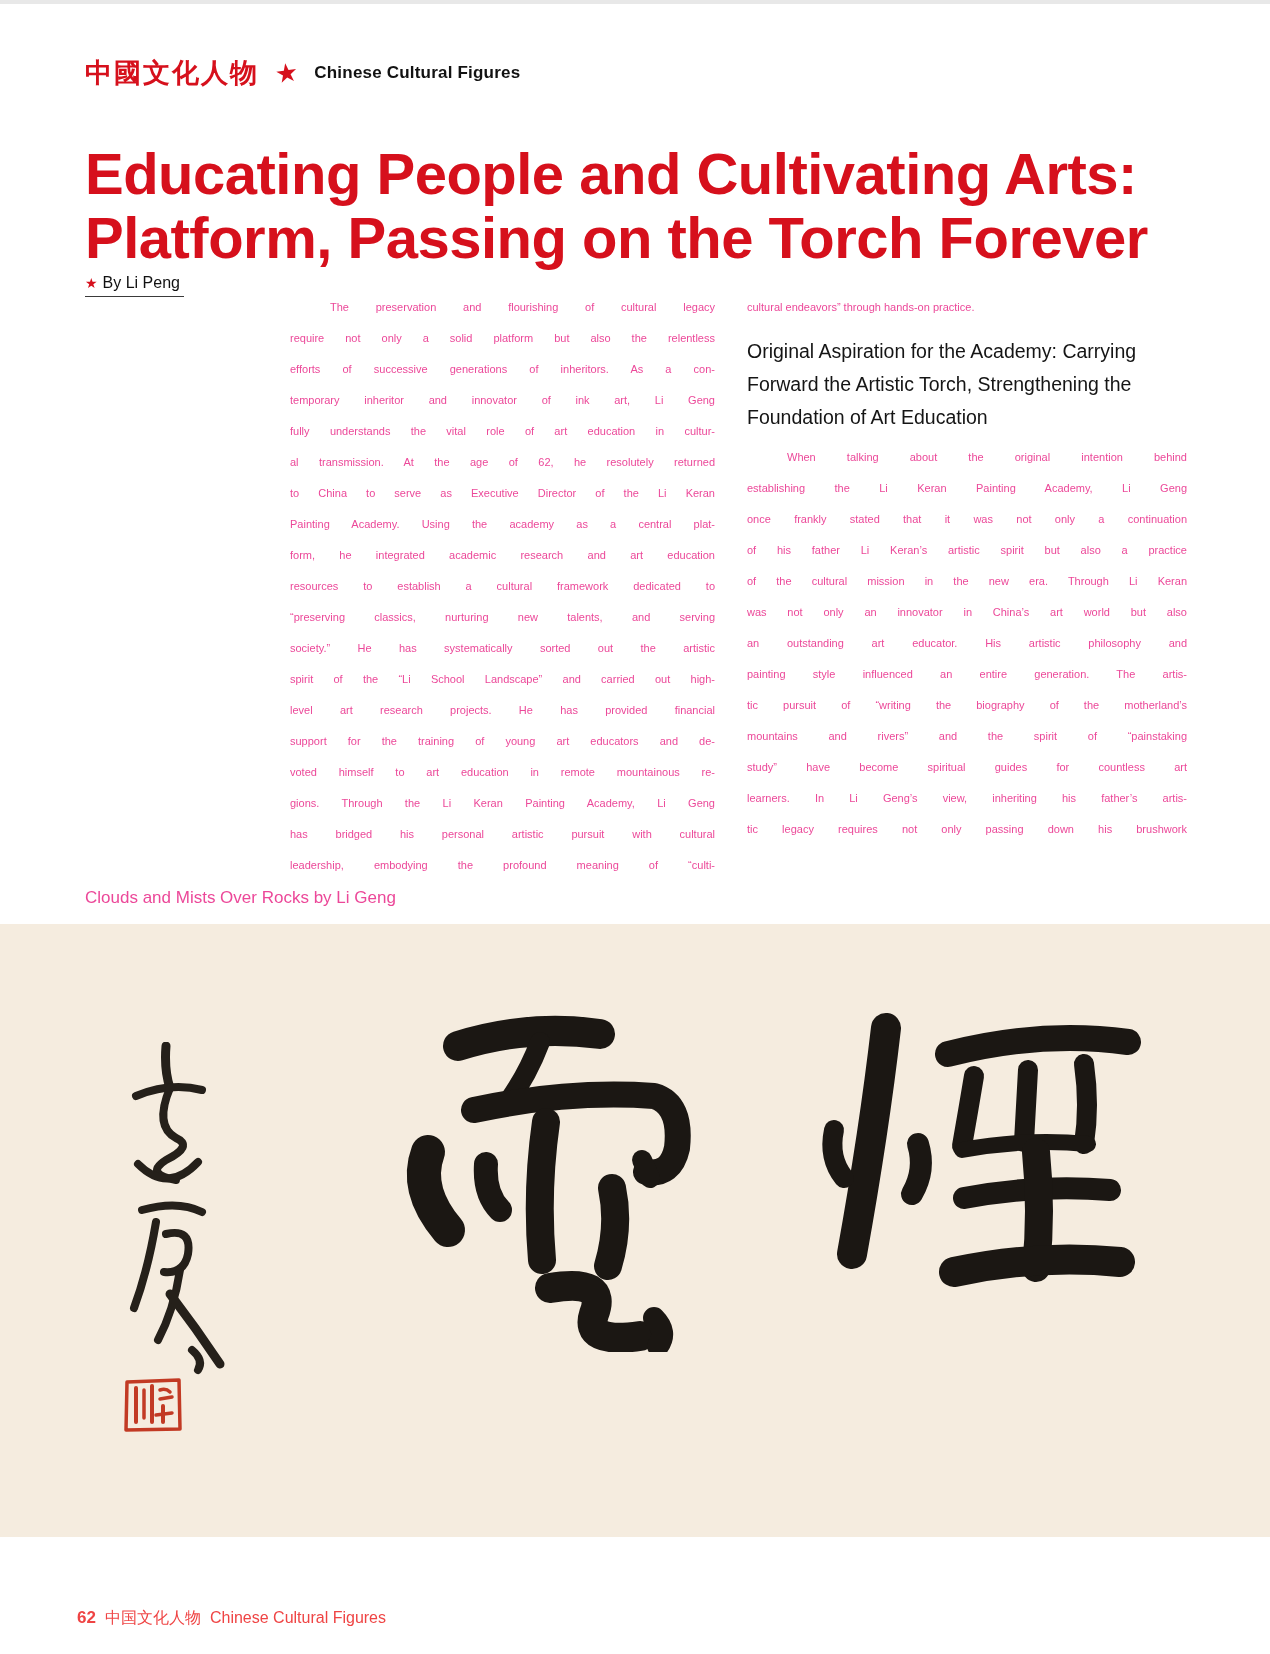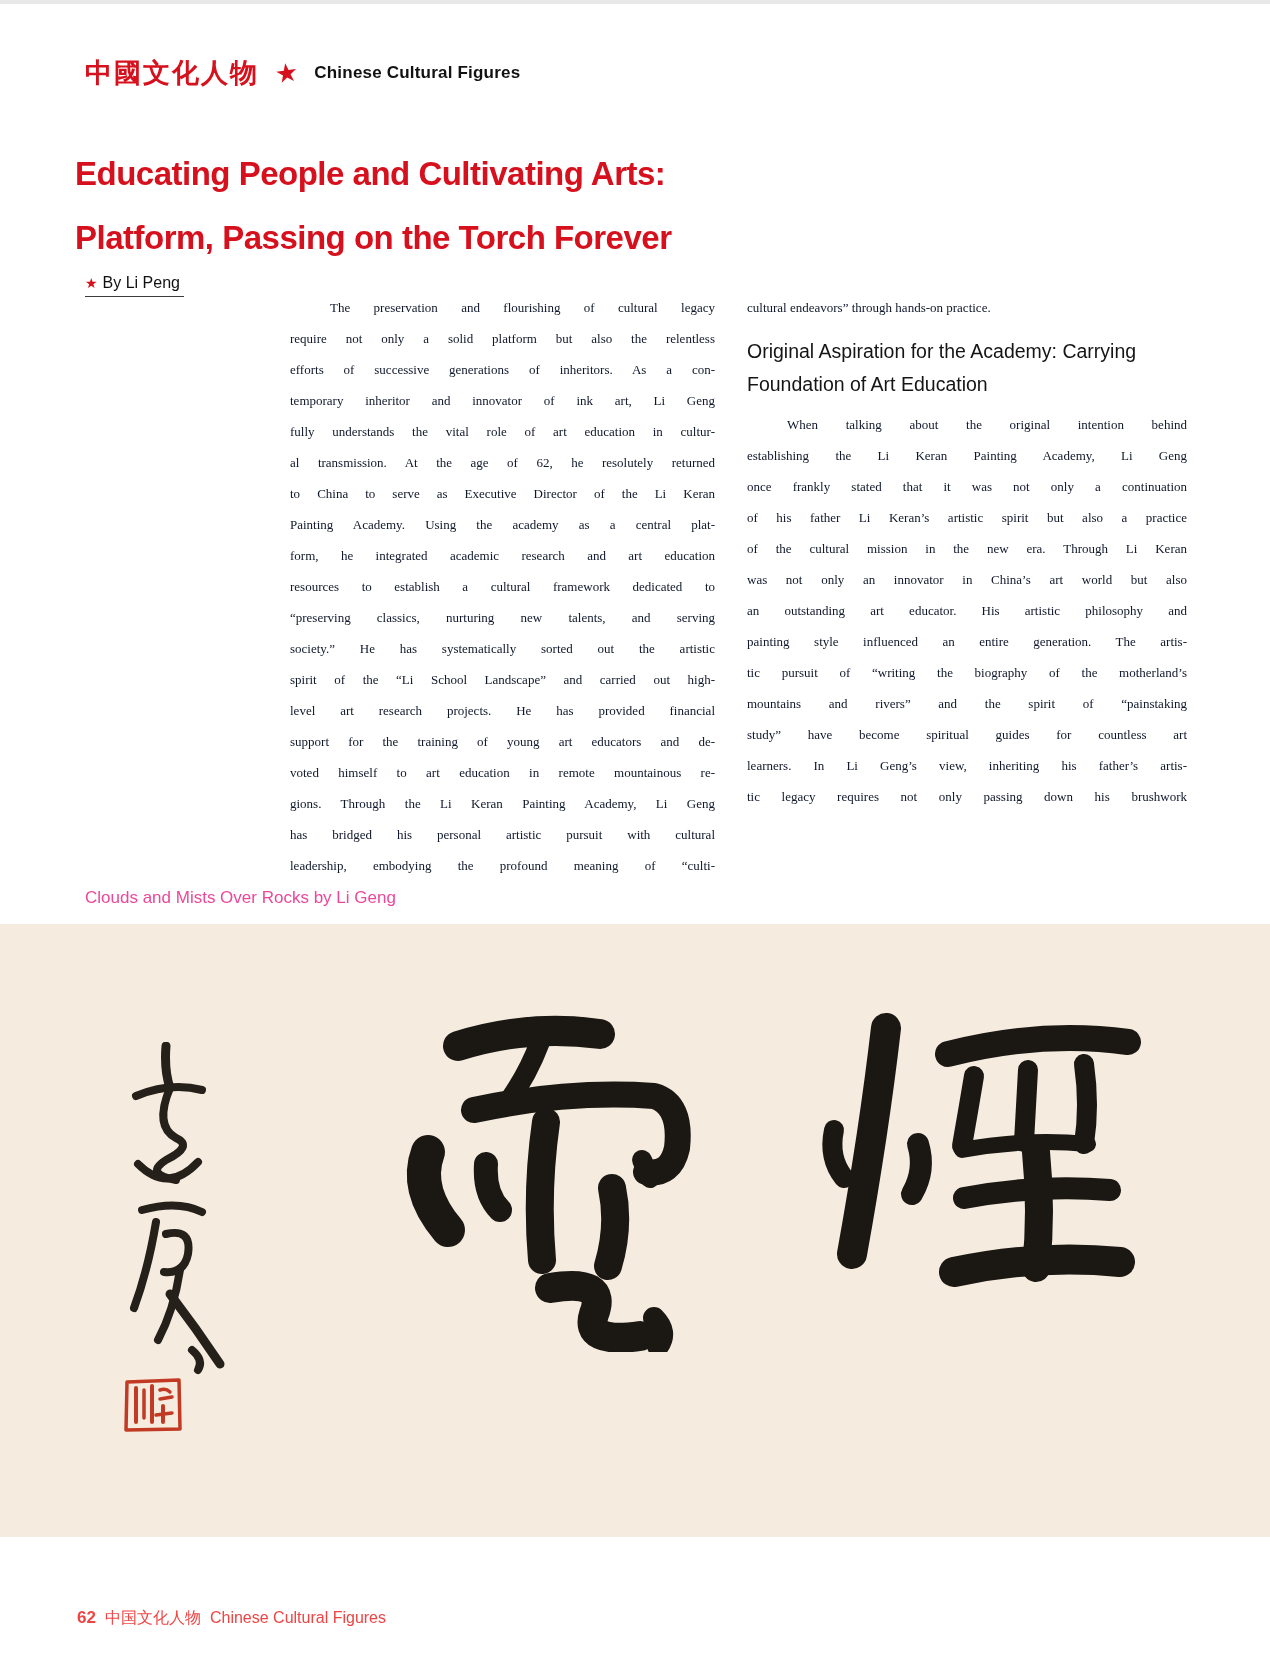--- a/index.html
+++ b/index.html
@@ -7,33 +7,33 @@
     position:relative;width:1270px;height:1654px;margin:4px auto;
     background:#ffffff;overflow:hidden;
     font-family:"Liberation Sans",sans-serif;color:#1a1a1a;
   }
   
   .header{position:absolute;left:85px;top:52px;display:flex;align-items:center;gap:10px;}
   .logo-cn{font-family:"DejaVu Serif",serif;font-weight:bold;font-size:27px;color:#d6101c;letter-spacing:2px;line-height:34px;}
   .logo-star{color:#d6101c;font-size:26px;line-height:30px;transform:rotate(-8deg);display:inline-block;margin:0 6px;}
   .logo-en{font-weight:bold;font-size:17px;color:#121212;letter-spacing:.2px;}
   
-  .title{position:absolute;left:75px;top:138px;width:1160px;color:#d6101c;
-    font-weight:bold;font-size:33px;line-height:64px;letter-spacing:-.5px;white-space:nowrap;}
+  .title{position:absolute;left:85px;top:138px;width:1160px;color:#d6101c;
+    font-weight:bold;font-size:58px;line-height:64px;letter-spacing:-.5px;white-space:nowrap;}
   
   .byline{position:absolute;left:85px;top:270px;font-size:16px;color:#111;
     border-bottom:1.5px solid #3a3a3a;padding:0 4px 4px 0;display:inline-block;}
   .byline .star{color:#d6101c;font-size:14px;margin-right:5px;}
   
   .columns{position:absolute;left:290px;top:288px;width:897px;display:flex;gap:32px;}
   .col-left{width:425px;}
   .col-right{width:440px;}
   .textcol div{
-    font-family:Liberation Serif, serif;
-    font-size:13px;line-height:31px;height:31px;color:#0f172a;
+    font-family:Liberation Sans, sans-serif;
+    font-size:11px;line-height:31px;height:31px;color:#ec4899;
     overflow:hidden;white-space:nowrap;
   }
   .j-all div{text-align:justify;text-align-last:justify;}
   .j-except-last div{text-align:justify;text-align-last:justify;}
   .j-except-last div:last-child{text-align-last:left;}
   .indent-first div:first-child{text-indent:40px;}
   .subhead{margin:12px 0 8px 0;}
   .subhead div{
     font-family:"Liberation Sans",sans-serif !important;
     font-size:19.5px !important;line-height:33px !important;height:33px !important;
@@ -91,20 +91,21 @@
         <div>gions. Through the Li Keran Painting Academy, Li Geng</div>
         <div>has bridged his personal artistic pursuit with cultural</div>
         <div>leadership, embodying the profound meaning of “culti-</div>
       </div>
     <div class="col-right">
       <div class="textcol j-except-last">
           <div>cultural endeavors” through hands-on practice.</div>
         </div>
       <div class="textcol subhead">
           <div>Original Aspiration for the Academy: Carrying</div>
+          <div>Forward the Artistic Torch, Strengthening the</div>
           <div>Foundation of Art Education</div>
         </div>
       <div class="textcol j-all indent-first">
           <div>When talking about the original intention behind</div>
           <div>establishing the Li Keran Painting Academy, Li Geng</div>
           <div>once frankly stated that it was not only a continuation</div>
           <div>of his father Li Keran’s artistic spirit but also a practice</div>
           <div>of the cultural mission in the new era. Through Li Keran</div>
           <div>was not only an innovator in China’s art world but also</div>
           <div>an outstanding art educator. His artistic philosophy and</div>

